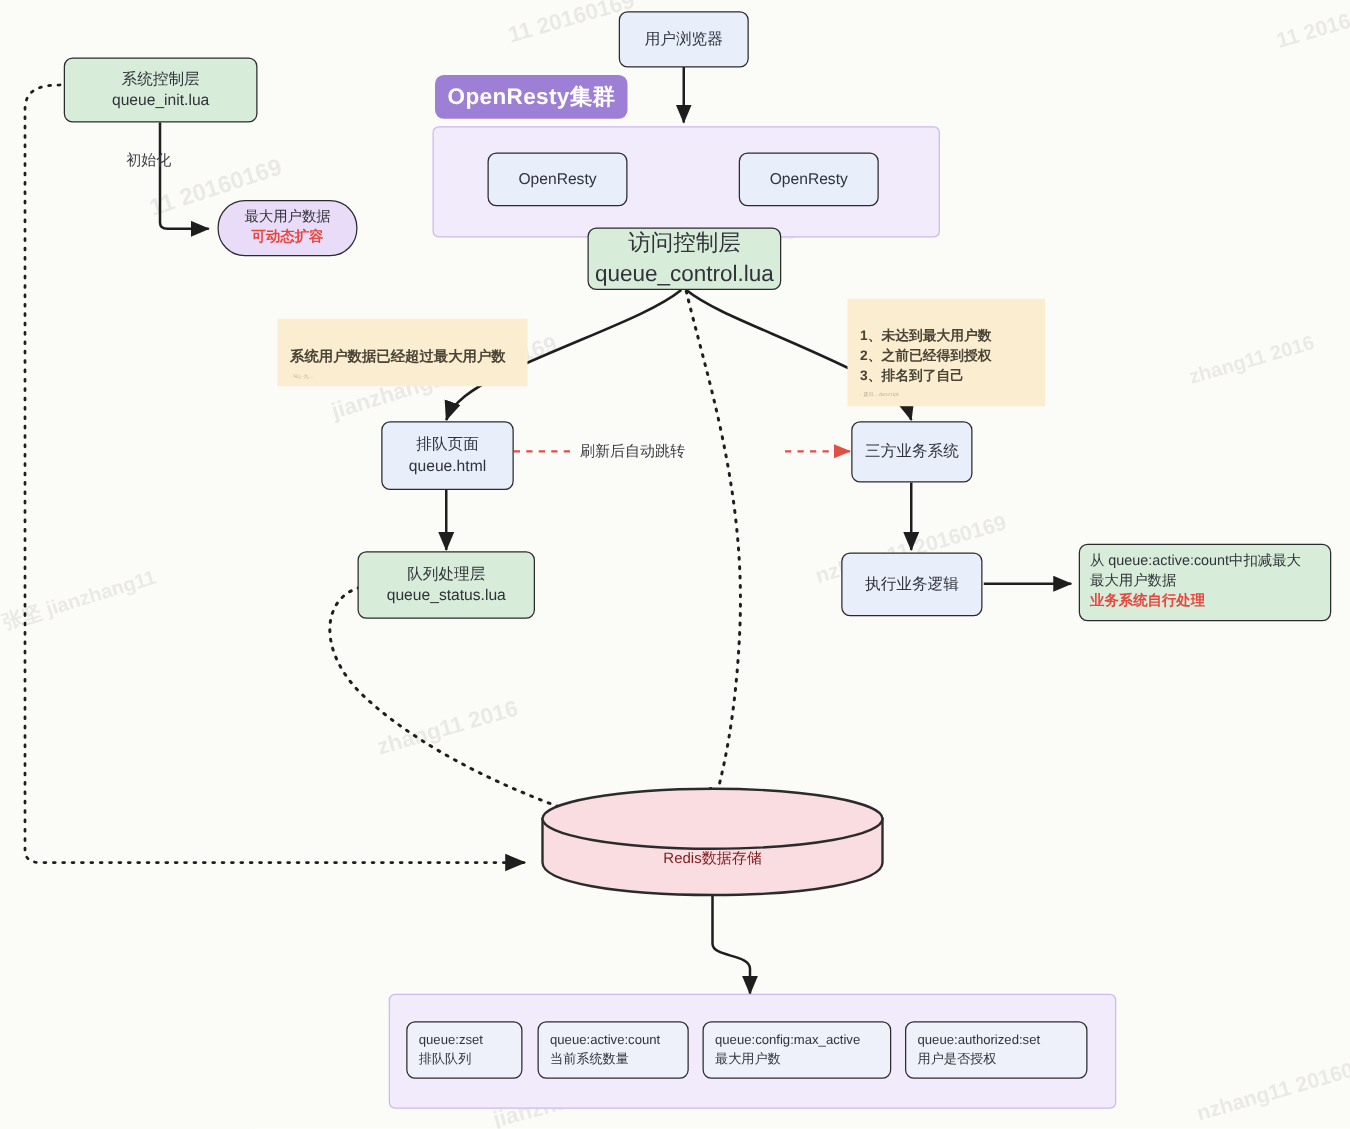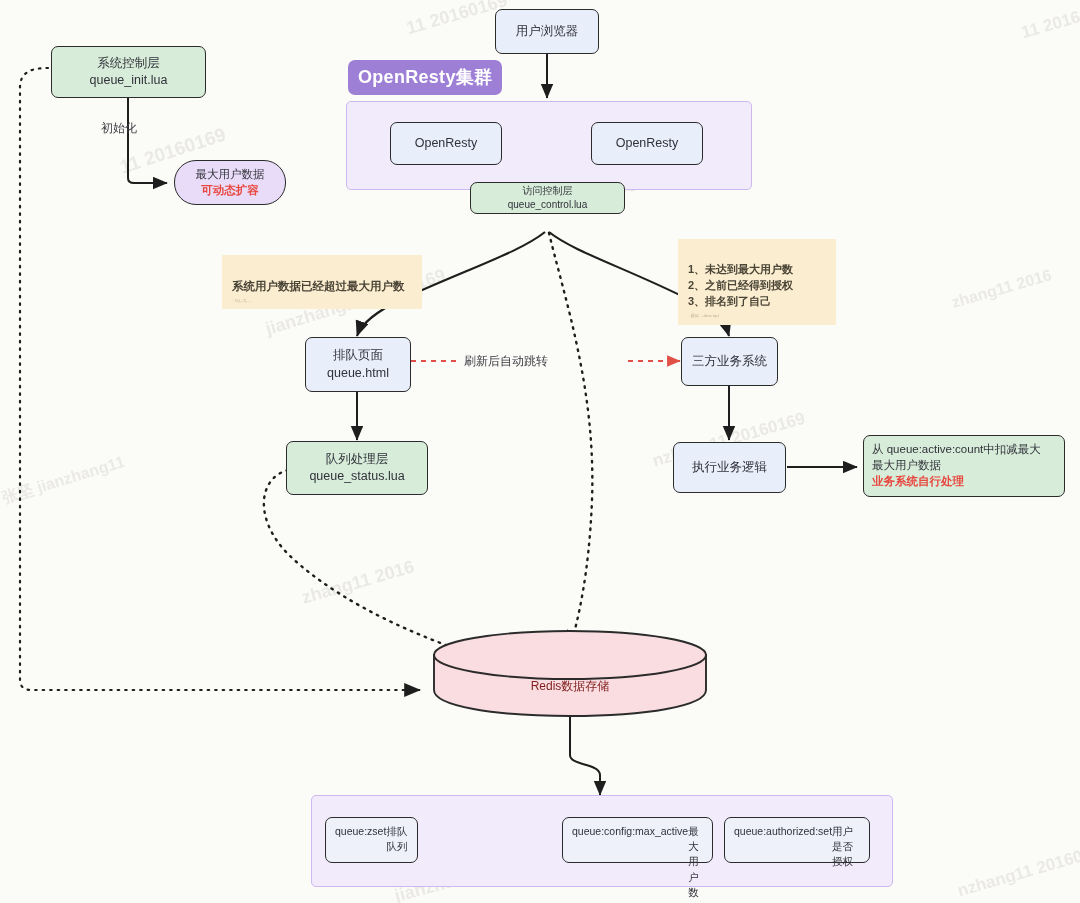--- a/index.html
+++ b/index.html
@@ -83,21 +83,21 @@
     margin-top: 3px;
     letter-spacing: 0.2px;
   }
   .kv {
     position: absolute;
     box-sizing: border-box;
     background: #eef1fa;
     border: 1.6px solid #2b2b2b;
     border-radius: 7px;
     display: flex;
-    flex-direction: row;
+    flex-direction: column;
     justify-content: center;
     align-items: flex-start;
     padding: 6px 9px;
     color: #31323a;
     line-height: 1.45;
     z-index: 3;
   }
   .edge-label {
     position: absolute;
     color: #3b3b42;
@@ -202,21 +202,21 @@
 
   <div class="cluster" style="left:346px; top:101px; width:406px; height:89px;"></div>
 
   <div class="node n-blue" style="left:390px; top:122px; width:112px; height:43px; font-size:12.5px;">
     <span class="l1">OpenResty</span>
   </div>
   <div class="node n-blue" style="left:591px; top:122px; width:112px; height:43px; font-size:12.5px;">
     <span class="l1">OpenResty</span>
   </div>
 
-  <div class="node n-green" style="left:470px; top:182px; width:155px; height:32px; font-size:10px;text-align:right;">
+  <div class="node n-green" style="left:470px; top:182px; width:155px; height:50px; font-size:18px;text-align:right;">
     <span class="l1">访问控制层</span>
     <span class="l2">queue_control.lua</span>
   </div>
 
   <div class="note" style="left:222px; top:255px; width:200px; font-size:11.5px;">
     <span>系统用户数据已经超过最大用户数</span>
     <span class="tiny">· %),-九…</span>
   </div>
 
   <div class="note" style="left:678px; top:239px; width:158px; font-size:11px;">
@@ -254,20 +254,24 @@
 
   <div class="cyl-label" style="left:470px; top:678px; width:200px; text-align:center; font-size:12px;">Redis数据存储</div>
 
 
   <div class="cluster" style="left:311px; top:795px; width:582px; height:92px;"></div>
 
   <div class="kv" style="left:325px; top:817px; width:93px; height:46px; font-size:10.5px;">
     <span>queue:zset</span>
     <span>排队队列</span>
   </div>
+  <div class="kv" style="left:430px; top:817px; width:121px; height:46px; font-size:10.5px;">
+    <span>queue:active:count</span>
+    <span>当前系统数量</span>
+  </div>
   <div class="kv" style="left:562px; top:817px; width:151px; height:46px; font-size:10.5px;">
     <span>queue:config:max_active</span>
     <span>最大用户数</span>
   </div>
   <div class="kv" style="left:724px; top:817px; width:146px; height:46px; font-size:10.5px;">
     <span>queue:authorized:set</span>
     <span>用户是否授权</span>
   </div>
 
 </div>

